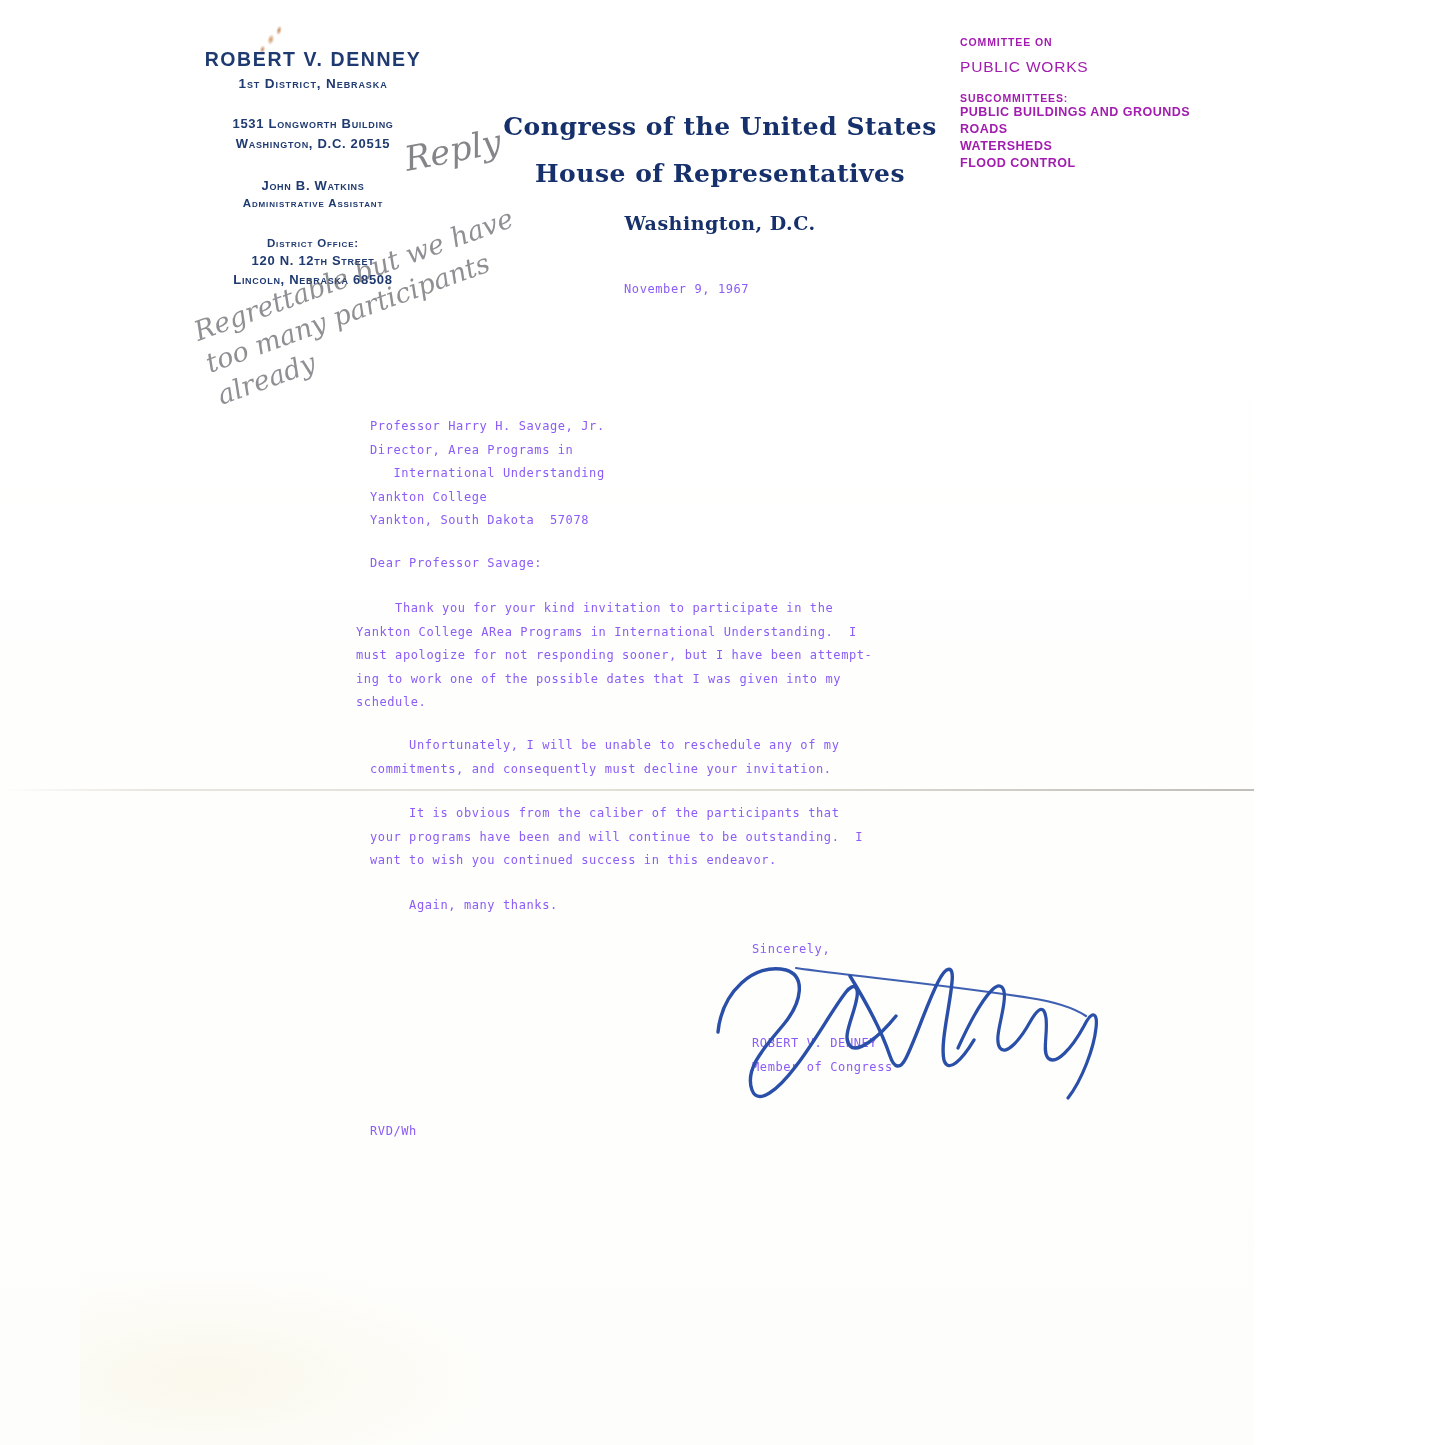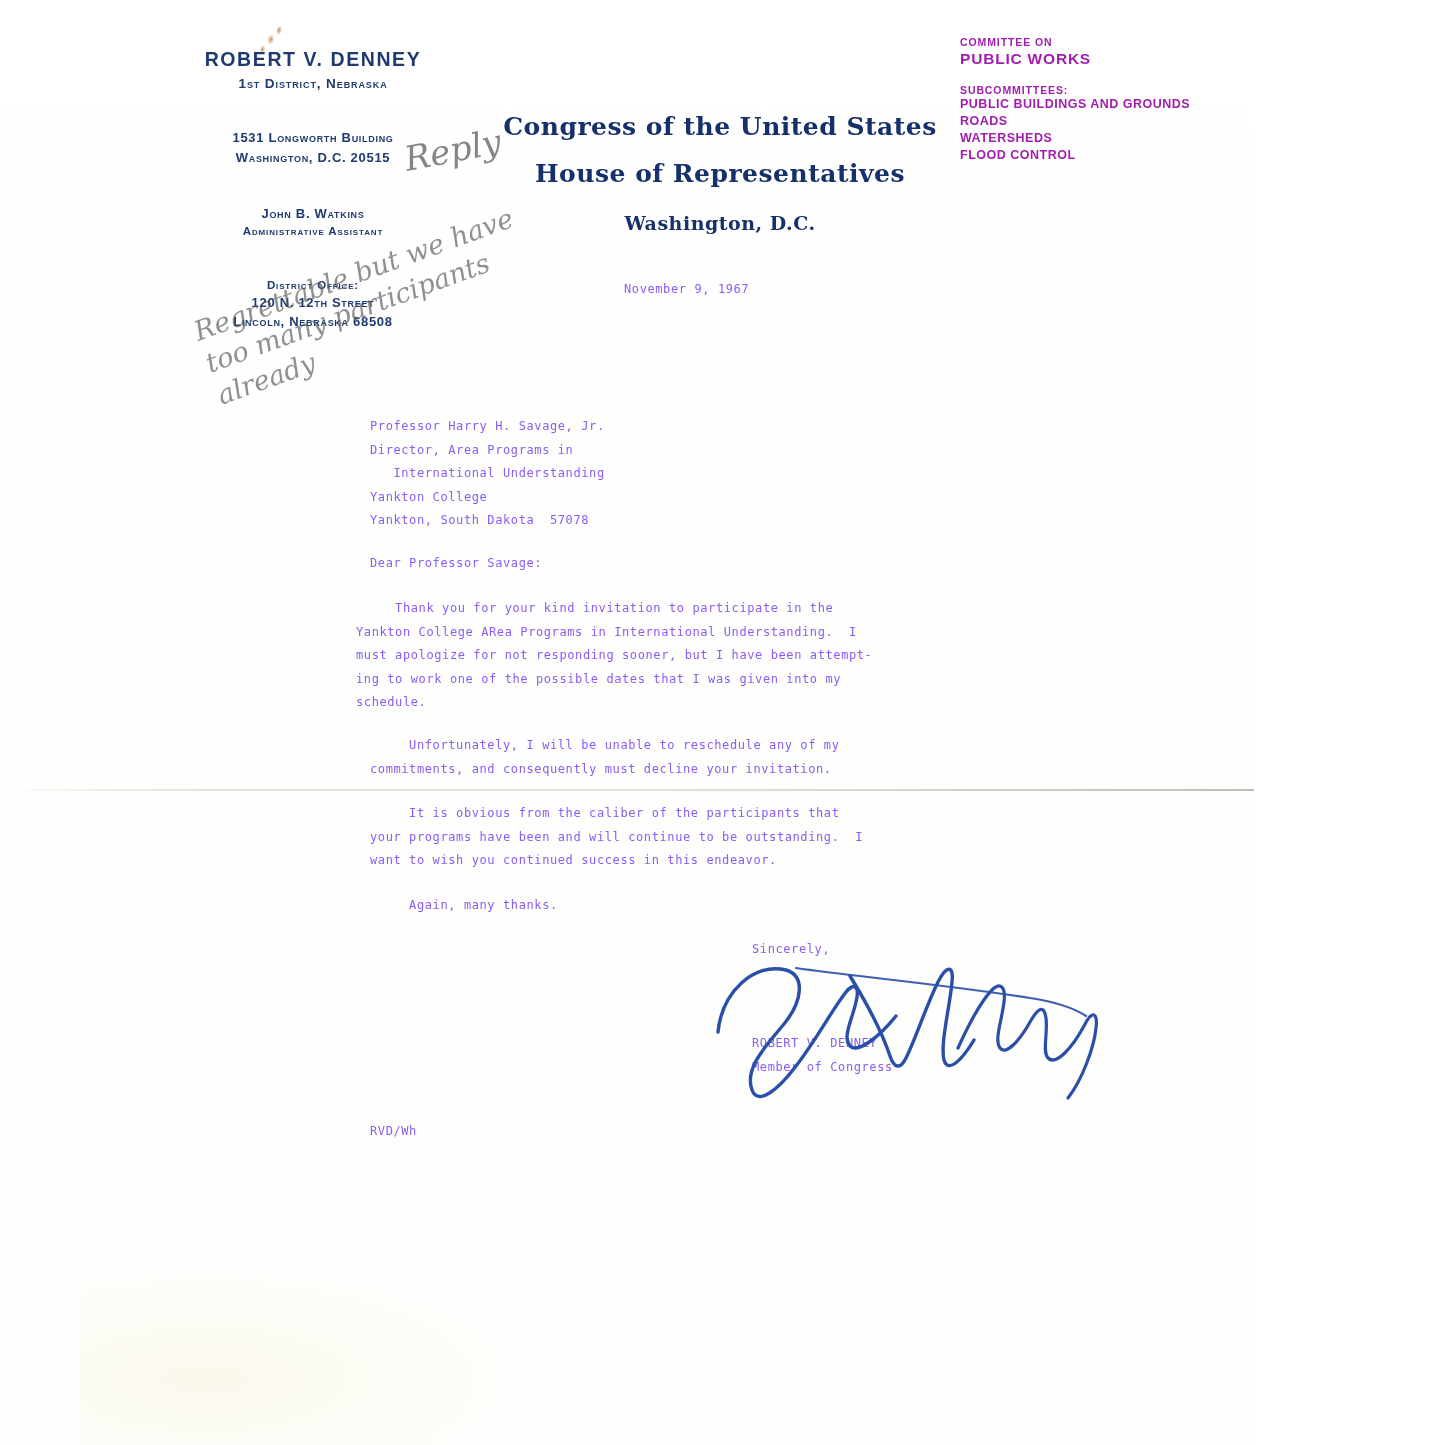--- a/index.html
+++ b/index.html
@@ -74,21 +74,21 @@
     letter-spacing: 1.6px;
   }
   .lh-district {
     font-size: 13.5px;
     font-weight: bold;
     letter-spacing: .9px;
     margin-top: 5px;
     font-variant: small-caps;
   }
   .lh-block {
-    margin-top: 37px;
+    margin-top: 23px;
     font-size: 13px;
     font-weight: bold;
     letter-spacing: .7px;
     line-height: 1.52;
     font-variant: small-caps;
   }
   .lh-block.tight { line-height: 1.45; }
   .lh-sub {
     font-size: 11.5px;
     letter-spacing: .85px;
@@ -101,23 +101,23 @@
     text-align: left;
     color: #a21caf;
   }
   .cm-on {
     font-size: 10.5px;
     font-weight: bold;
     letter-spacing: .9px;
   }
   .cm-main {
     font-size: 15.5px;
-    font-weight: bold;
+    font-weight: normal;
     letter-spacing: .8px;
-    margin-top: 2px;
+    margin-top: 10px;
   }
   .cm-subhead {
     font-size: 10.5px;
     font-weight: bold;
     letter-spacing: .9px;
     margin-top: 16px;
   }
   .cm-item {
     font-size: 12.5px;
     font-weight: bold;

